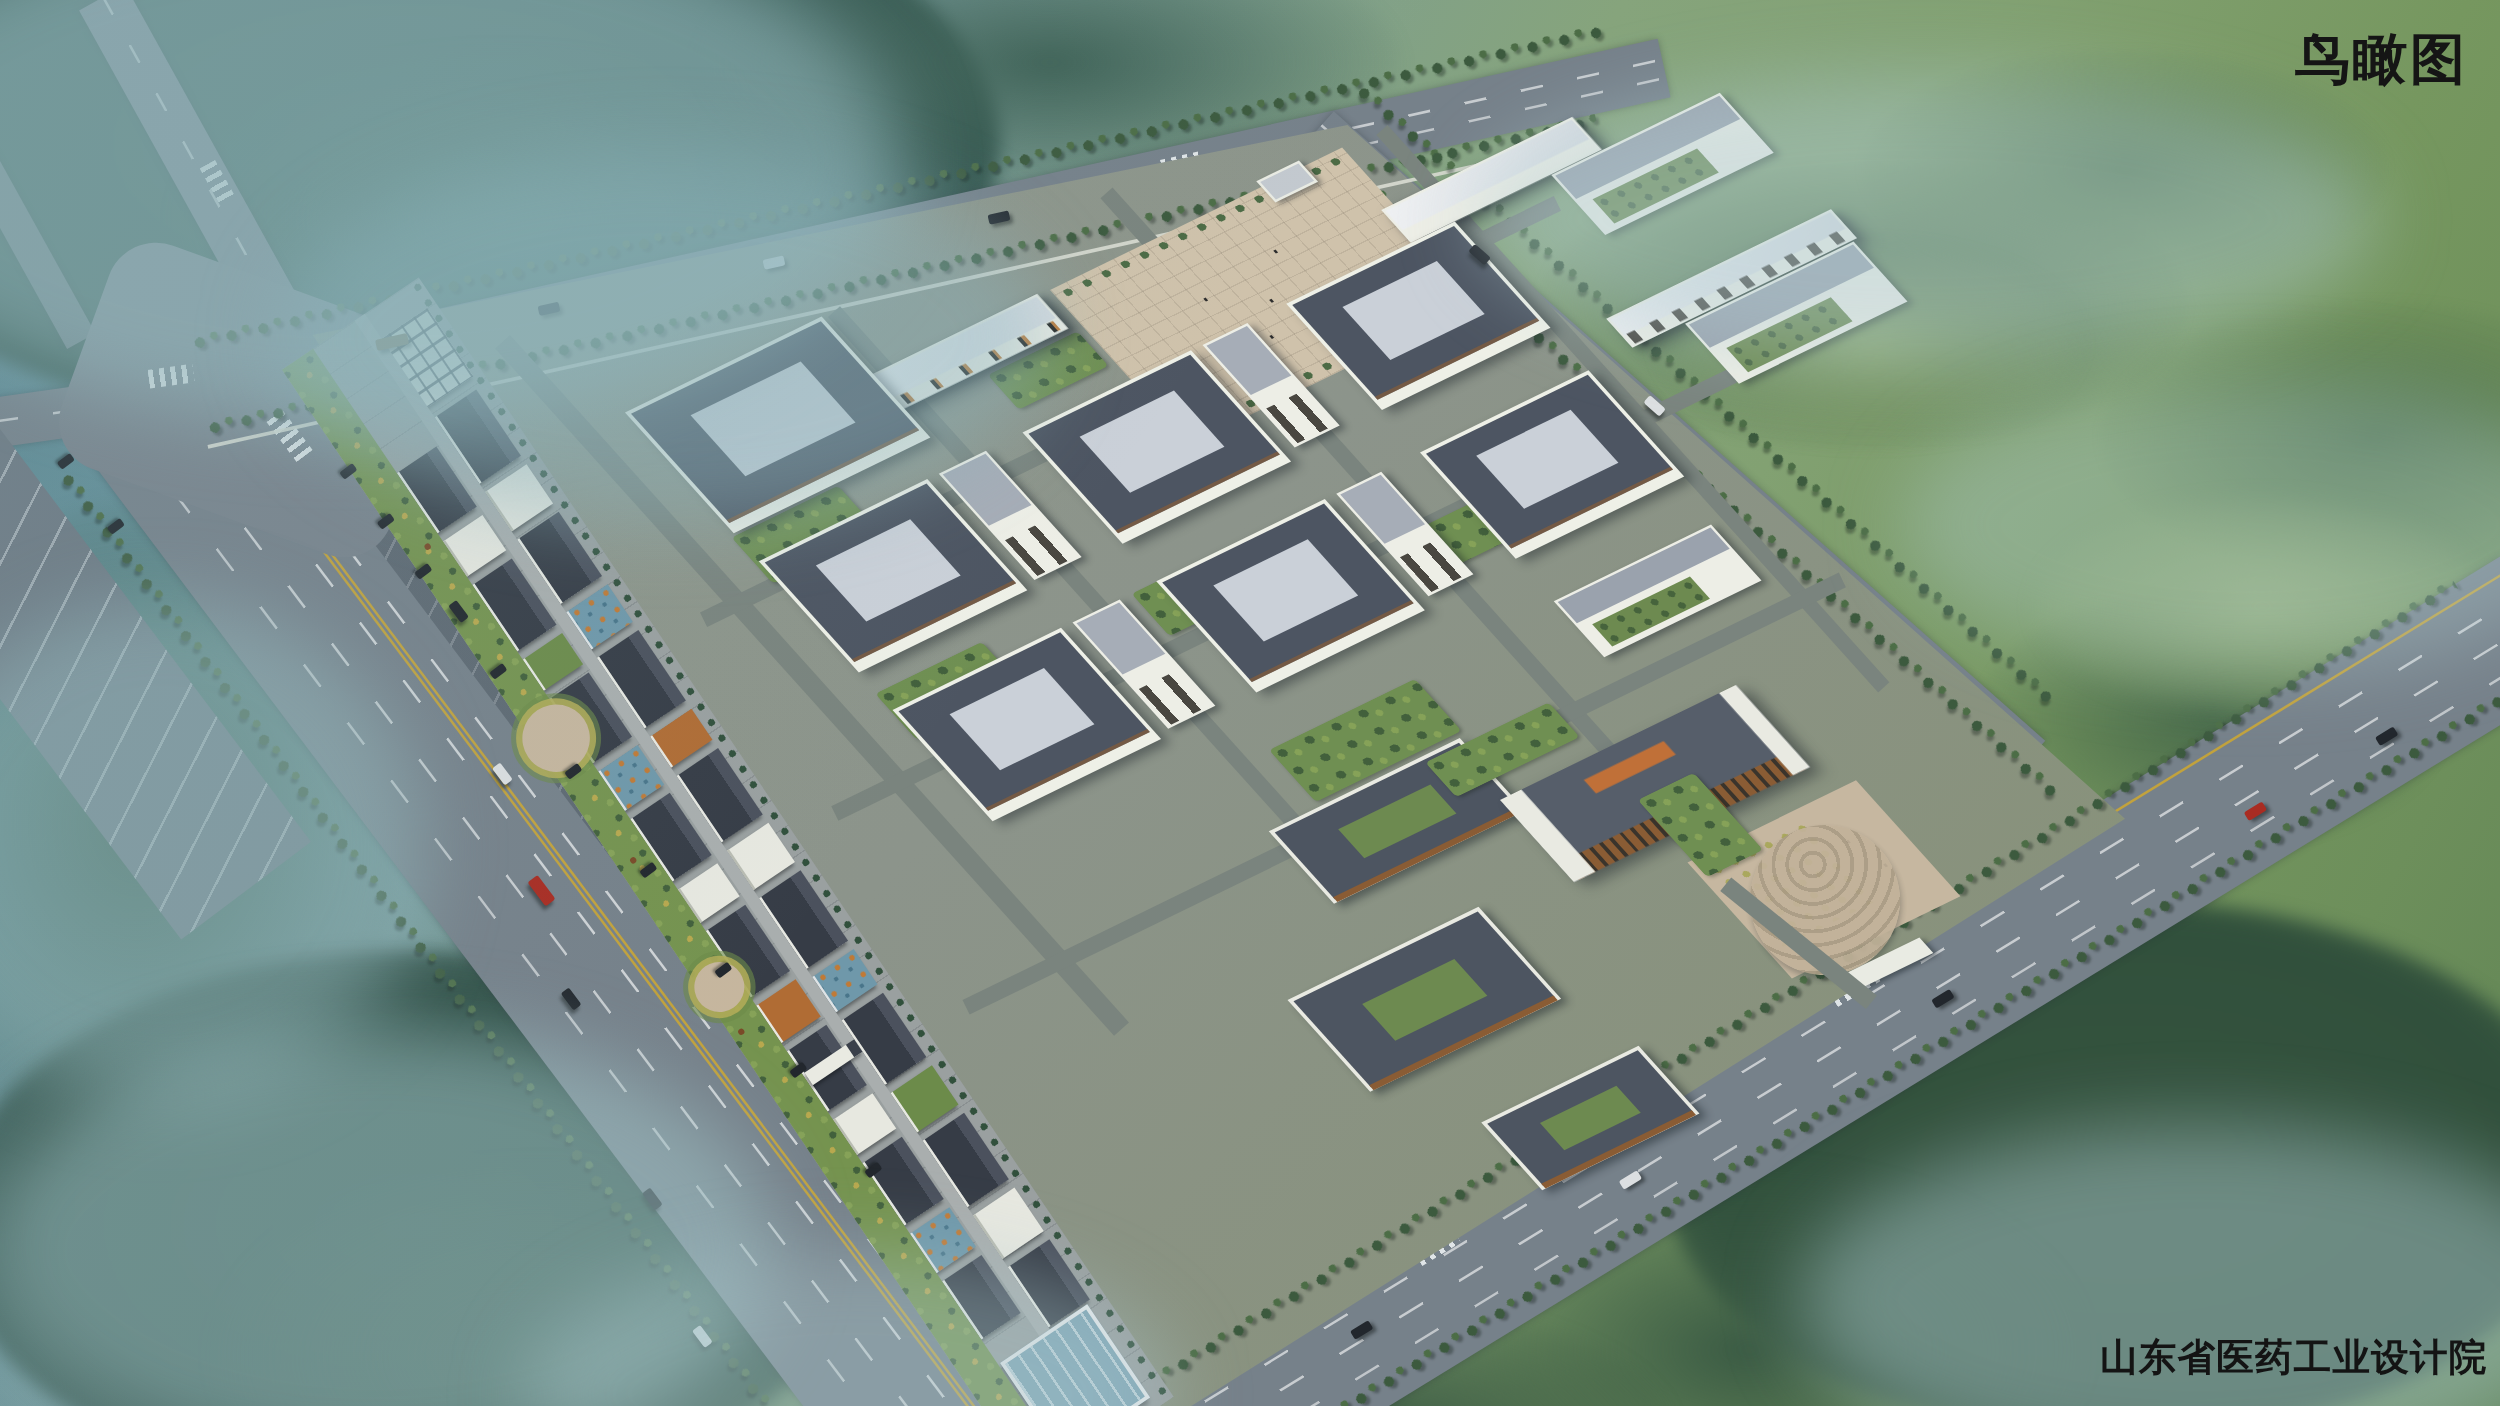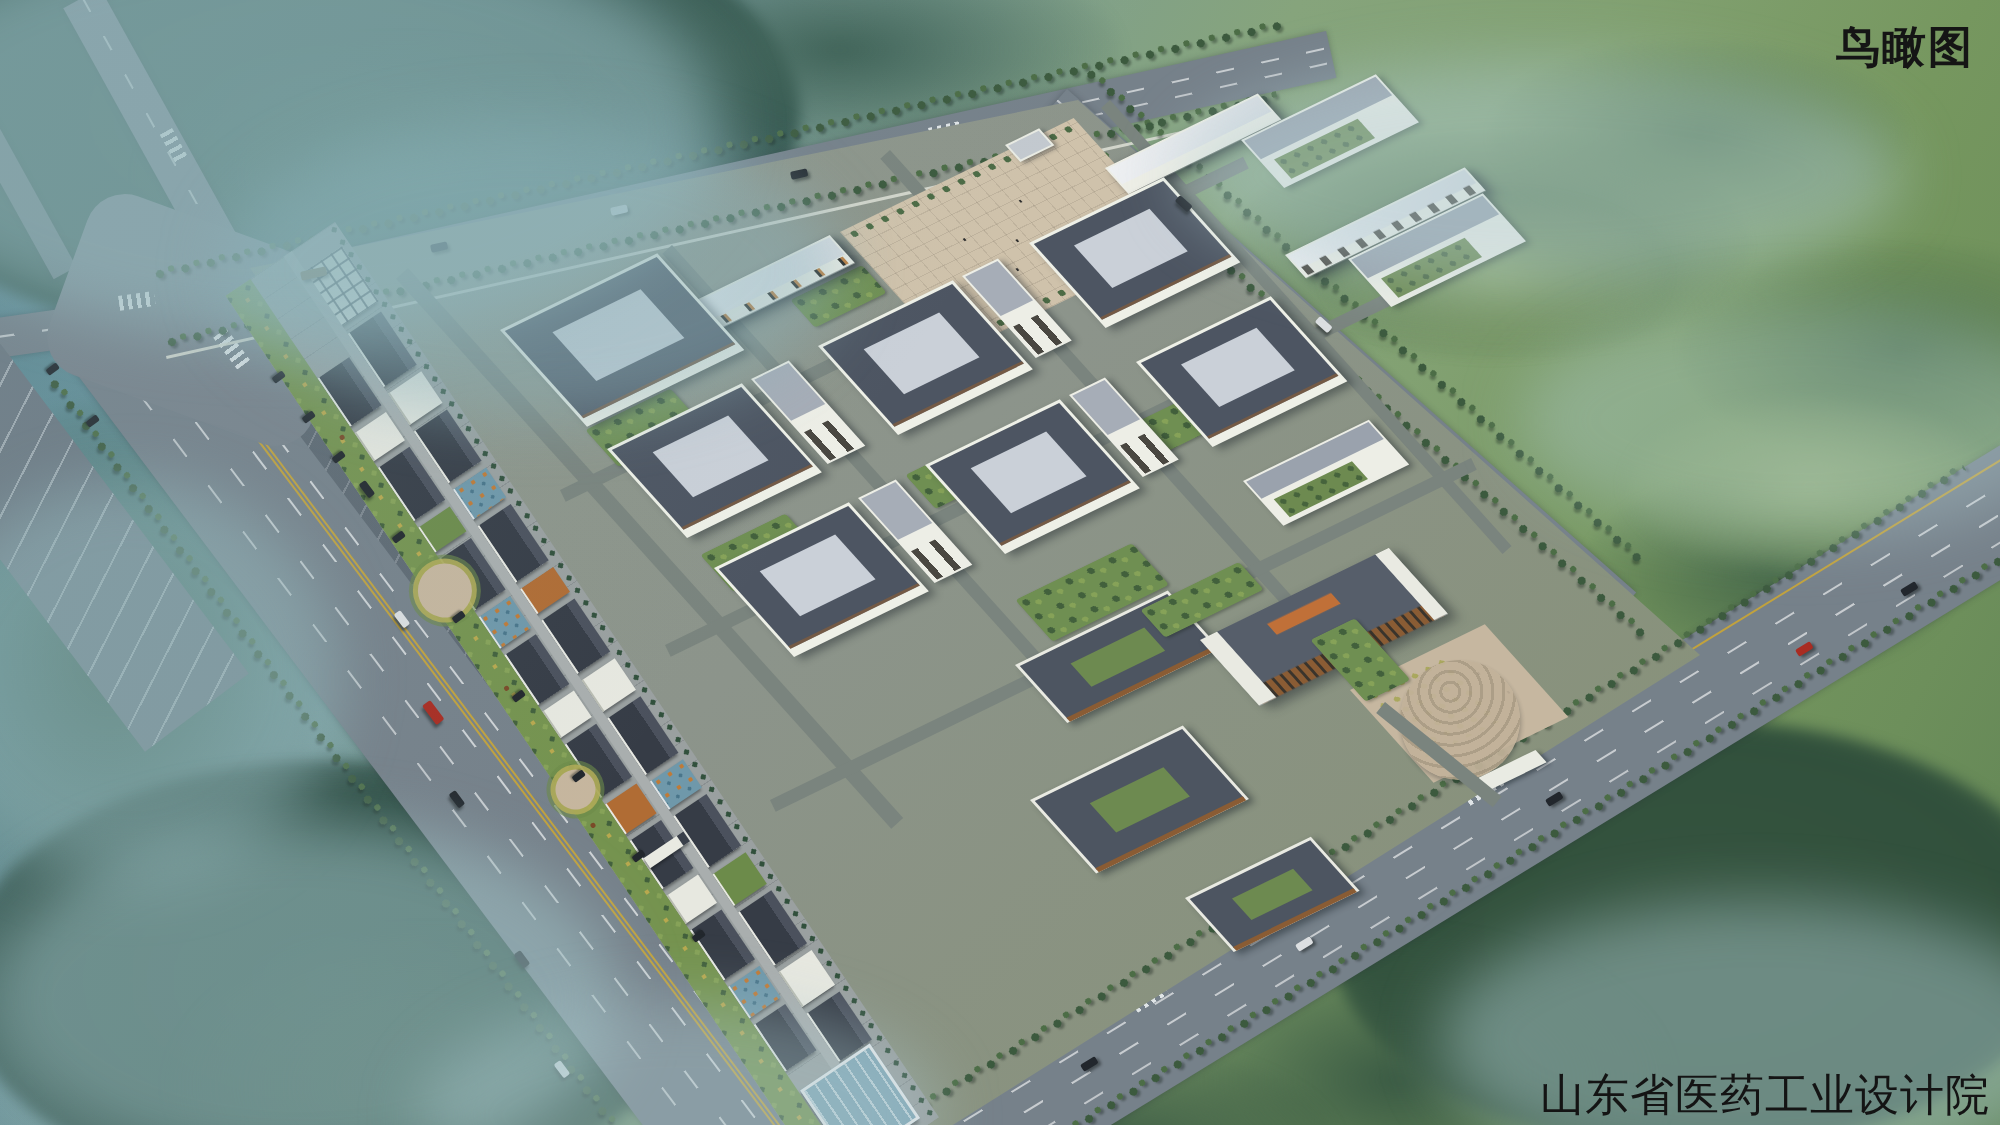--- a/index.html
+++ b/index.html
@@ -48,21 +48,21 @@
   .sp.ra{top:64px;height:36px;}
   .sp.wg{background:#e7e8e0;border-bottom:2px solid #b9bcb2;}
   .sp.gl{background:#6f98aa;background-image:radial-gradient(circle 2.5px at 5px 5px,#c07a36 80%,rgba(0,0,0,0)),radial-gradient(circle 2px at 12px 11px,#49758a 80%,rgba(0,0,0,0));background-size:16px 14px;border-bottom:2px solid #dfe3e5;}
   .sp.og{background:#b06c34;}
   .sp.gn{background:#6c8b4a;}
   .pp{position:absolute;width:2px;height:3px;background:#2d2d2d;}
   .circ{position:absolute;border-radius:50%;background:#c6b69e;
         box-shadow:0 0 0 5px rgba(179,173,88,.85),0 0 0 9px rgba(108,139,74,.6);}
   .gard{background:#6f8f52;background-image:radial-gradient(circle 5px at 7px 7px,#42603c 70%,rgba(0,0,0,0) 72%),radial-gradient(circle 4px at 17px 12px,#86a258 70%,rgba(0,0,0,0) 72%);background-size:24px 18px;border-radius:4px;box-shadow:1px 2px 3px rgba(20,30,20,.3);}
   #view-title{position:absolute;left:1836px;top:18px;font-size:44px;font-weight:bold;color:#151515;letter-spacing:2px;}
-  #credit{position:absolute;right:10px;top:1066px;font-size:44px;font-weight:normal;color:#141414;letter-spacing:1px;}
+  #credit{position:absolute;right:10px;top:1066px;font-size:30px;font-weight:bold;color:#141414;letter-spacing:1px;}
 </style>
 </head>
 <body>
 
 <div id="scene">
 
   <div class="fb" style="left:-150px;top:-120px;width:950px;height:470px;background:radial-gradient(#3a5e57,#33554d 70%,rgba(51,85,77,0));"></div>
   <div class="fb" style="left:140px;top:40px;width:520px;height:270px;background:radial-gradient(#41685c,rgba(65,104,92,0) 75%);"></div>
   <div class="fb" style="left:560px;top:-60px;width:560px;height:220px;background:radial-gradient(#3d6054,rgba(61,96,84,0) 75%);"></div>
   <div class="fb" style="left:-100px;top:400px;width:420px;height:520px;background:radial-gradient(#3c5f50,rgba(60,95,80,0) 78%);"></div>

